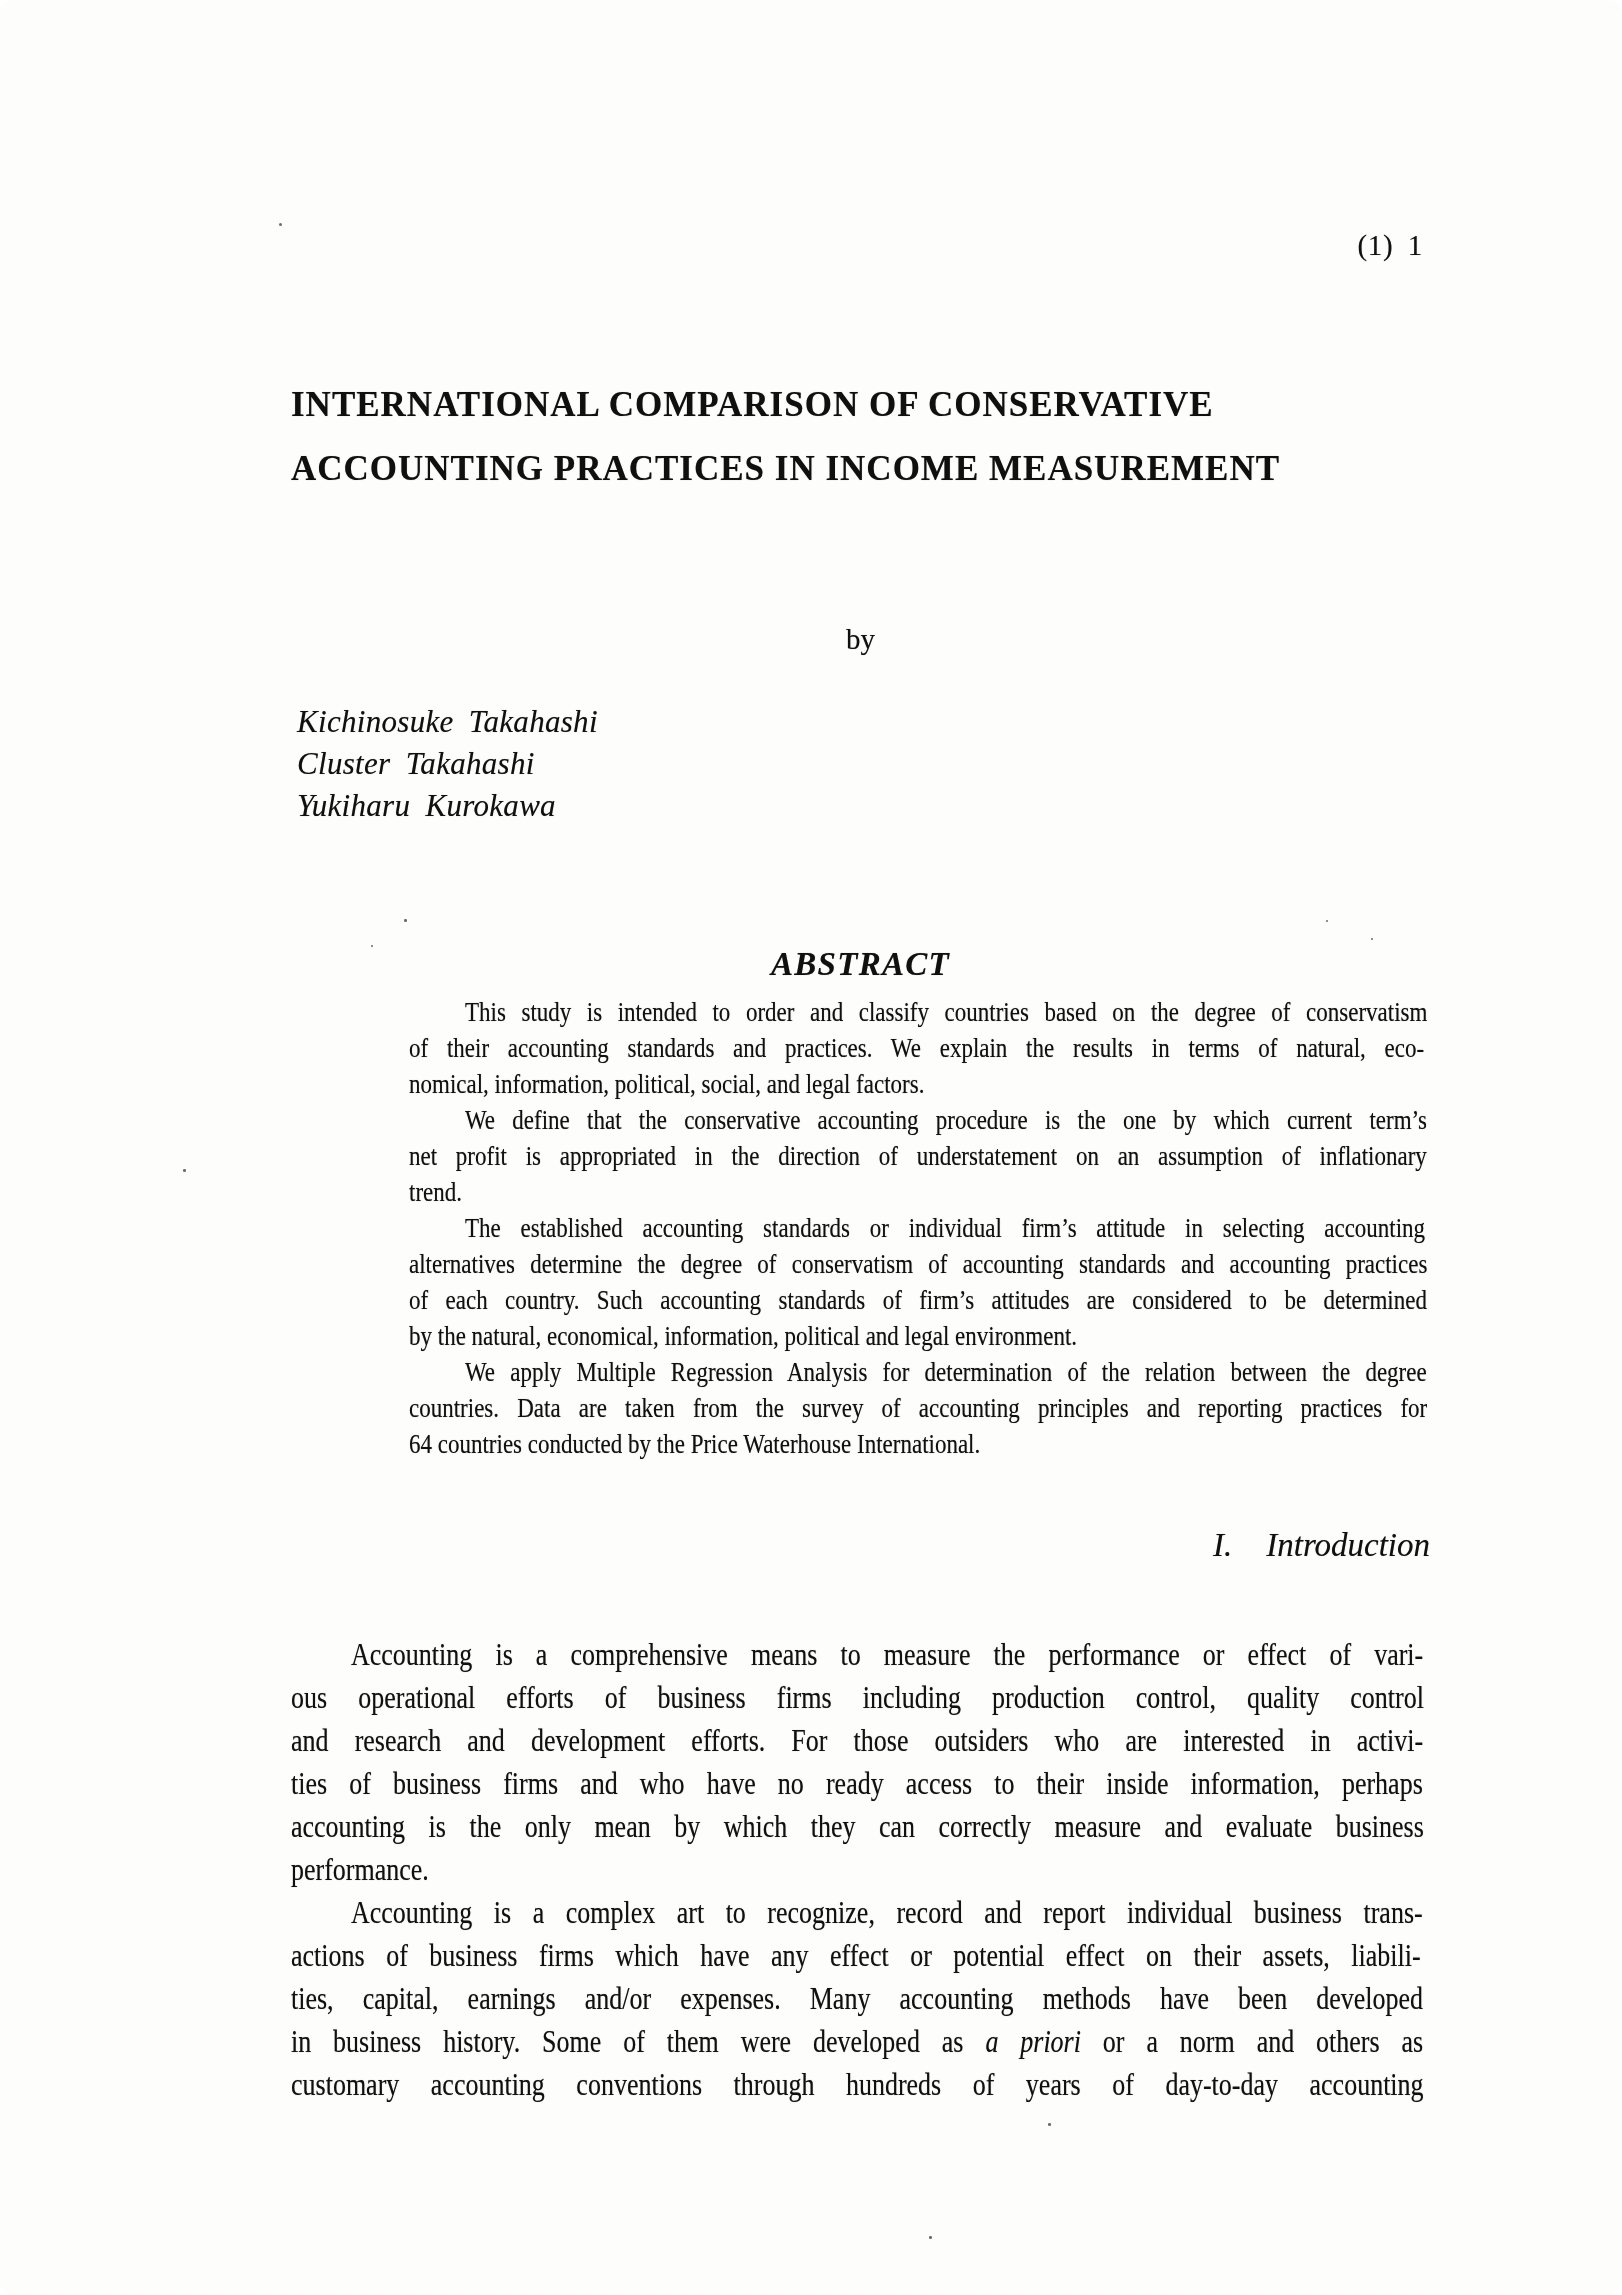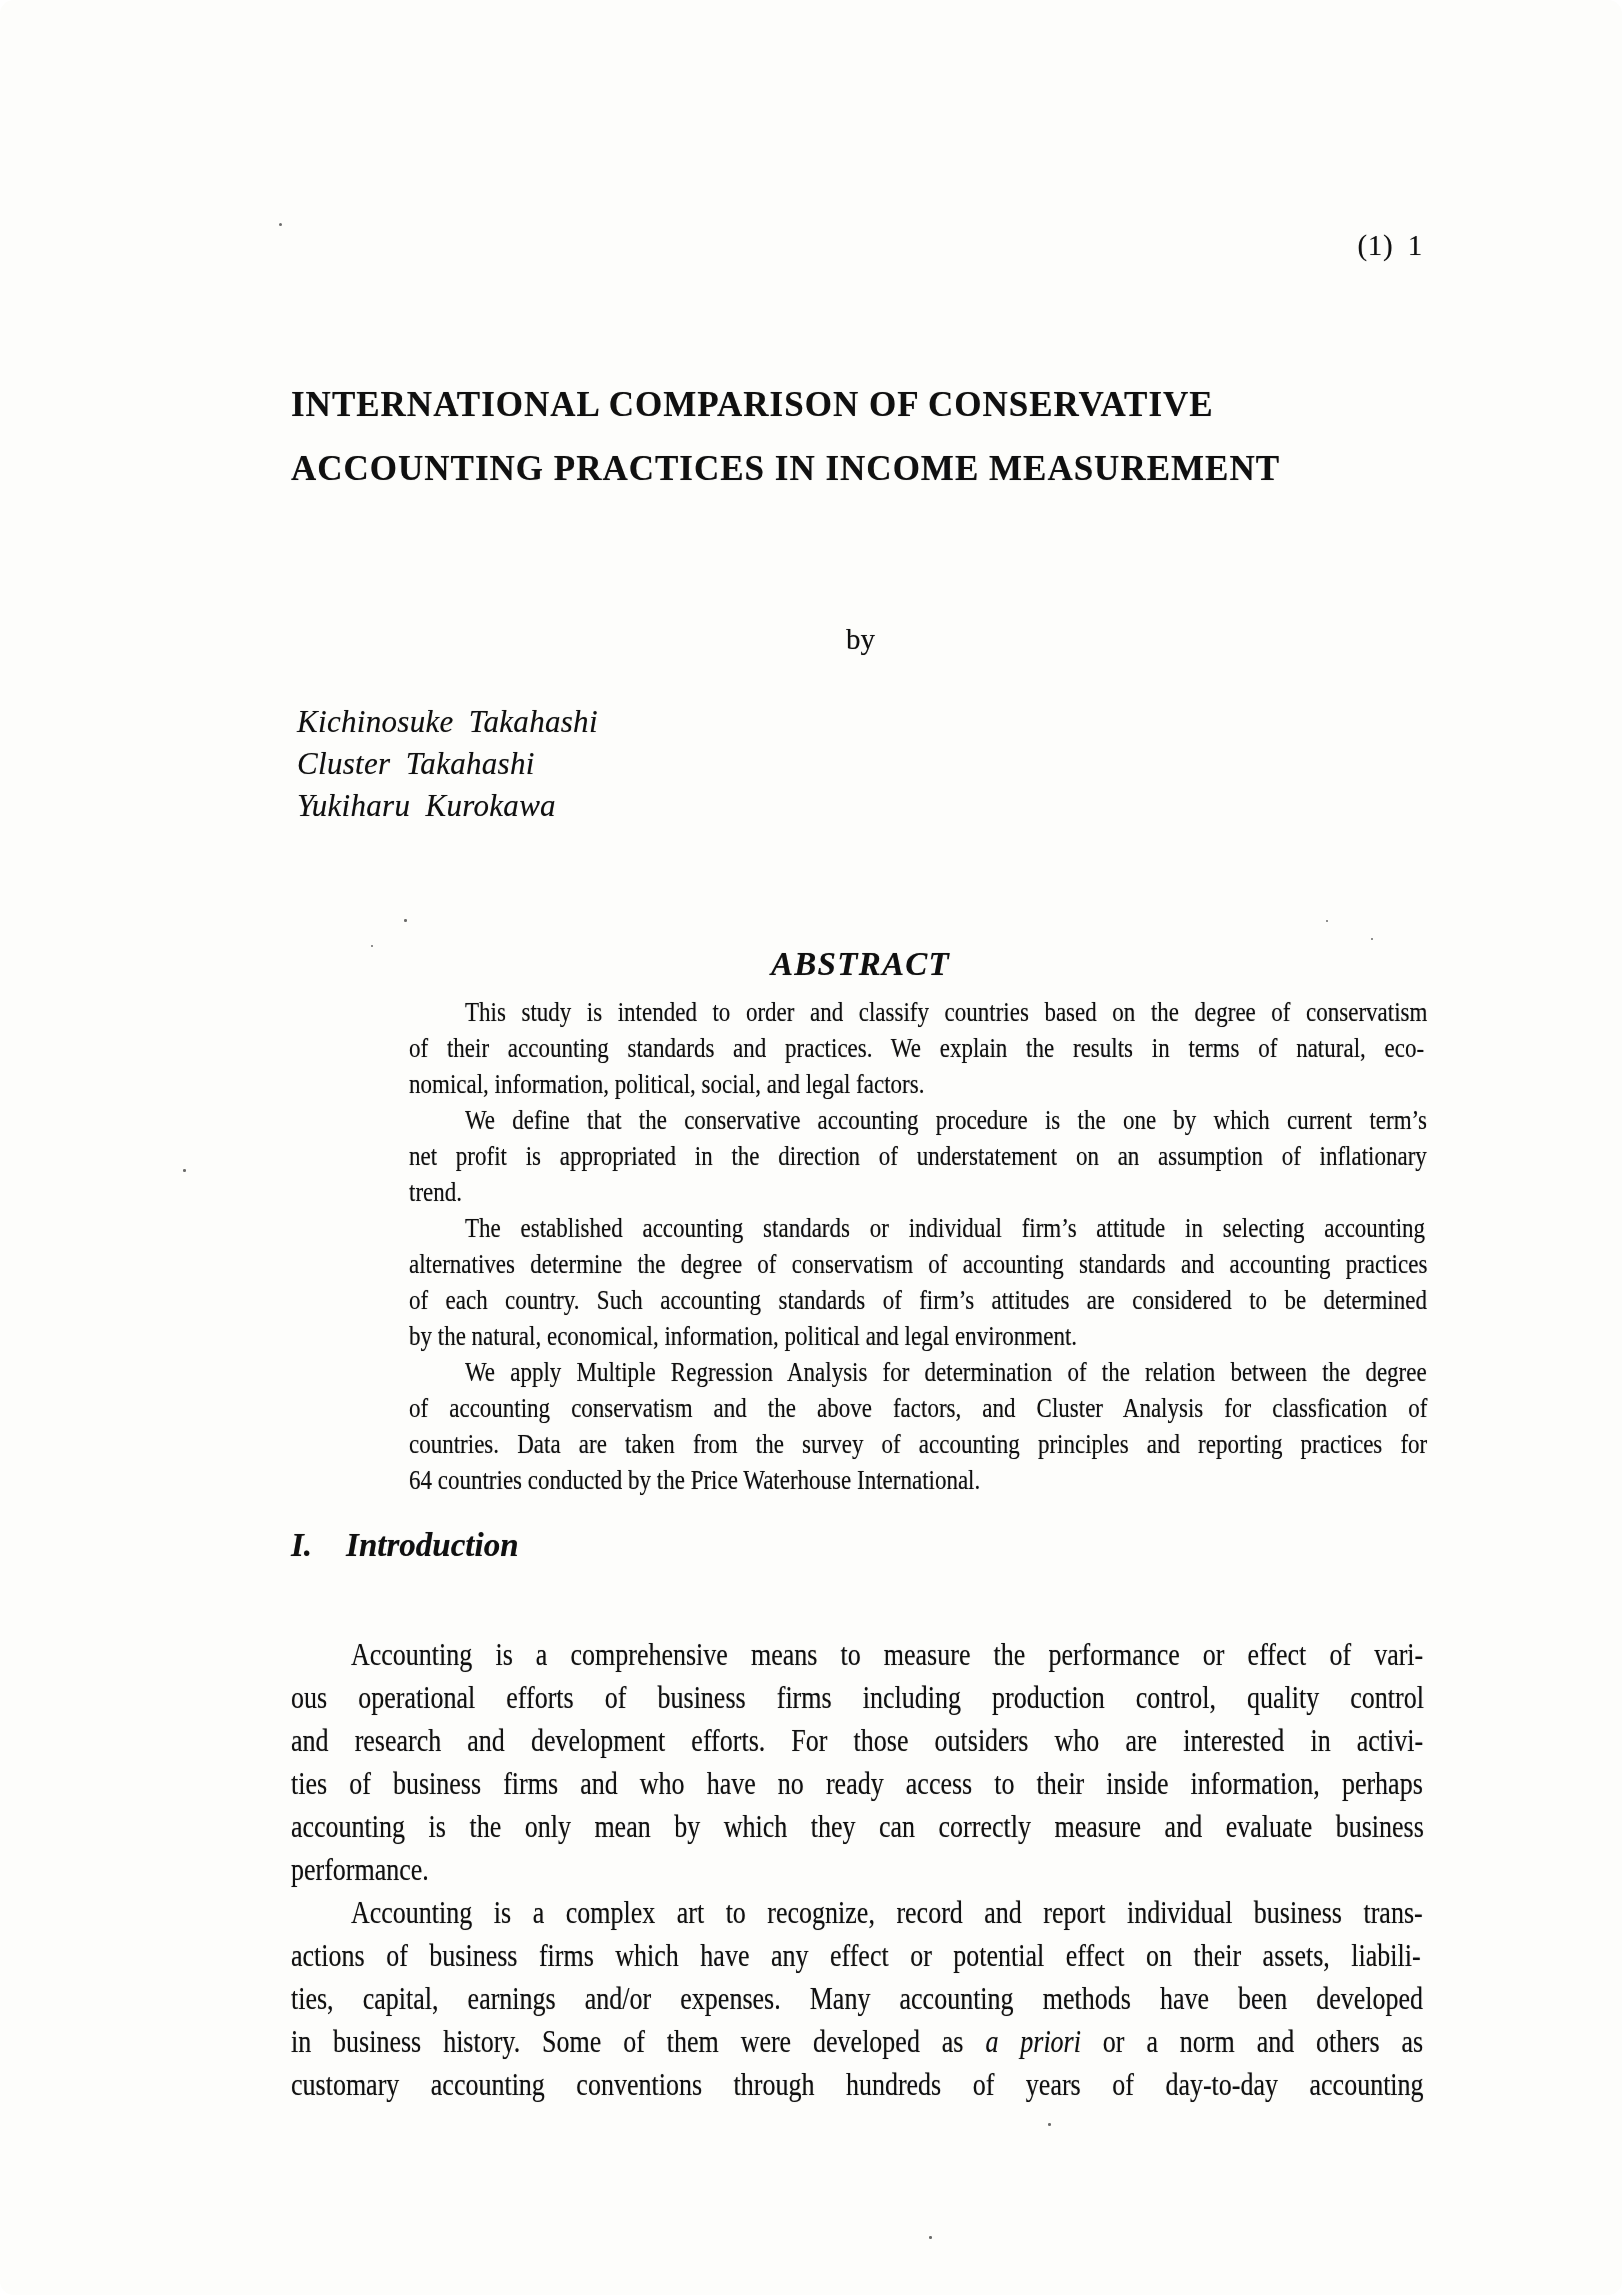--- a/index.html
+++ b/index.html
@@ -43,21 +43,21 @@
   }
 
   .abstract{
     position:absolute; top:997px; left:409px; width:1014px;
     font-size:23px; line-height:36px;
   }
   .abstract .indent{ padding-left:56px; }
 
   .sec-heading{
     position:absolute; top:1527px; left:291px; width:1139px;
-    font-weight:bold; font-style:italic; font-size:33px;
+    font-weight:normal; font-style:italic; font-size:33px;text-align:right;
   }
   .sec-num{ margin-right:34px; }
 
   .body-text{
     position:absolute; top:1604px; left:291px; width:1139px;
     font-size:26px; line-height:43px;margin-top:32px;
   }
   .body-text .indent{ padding-left:60px; }
 
   .line{ white-space:nowrap; overflow:visible; }
@@ -109,21 +109,20 @@
       <div class="line"><span class="ln" style="word-spacing: 13px;"><span>of their accounting standards and practices. We explain the results in terms of natural, eco-</span></span></div>
       <div class="line"><span class="ln"><span>nomical, information, political, social, and legal factors.</span></span></div>
       <div class="line indent"><span class="ln" style="word-spacing: 11.5px;"><span>We define that the conservative accounting procedure is the one by which current term’s</span></span></div>
       <div class="line"><span class="ln" style="word-spacing: 13px;"><span>net profit is appropriated in the direction of understatement on an assumption of inflationary</span></span></div>
       <div class="line"><span class="ln"><span>trend.</span></span></div>
       <div class="line indent"><span class="ln" style="word-spacing: 14px;"><span>The established accounting standards or individual firm’s attitude in selecting accounting</span></span></div>
       <div class="line"><span class="ln" style="word-spacing: 9.5px;"><span>alternatives determine the degree of conservatism of accounting standards and accounting practices</span></span></div>
       <div class="line"><span class="ln" style="word-spacing: 11.6px;"><span>of each country. Such accounting standards of firm’s attitudes are considered to be determined</span></span></div>
       <div class="line"><span class="ln"><span>by the natural, economical, information, political and legal environment.</span></span></div>
       <div class="line indent"><span class="ln" style="word-spacing: 9.4px;"><span>We apply Multiple Regression Analysis for determination of the relation between the degree</span></span></div>
-      <div class="line"><span class="ln" style="word-spacing: 15.3px;"><span>of accounting conservatism and the above factors, and Cluster Analysis for classfication of</span></span></div>
       <div class="line"><span class="ln" style="word-spacing: 12.4px;"><span>countries. Data are taken from the survey of accounting principles and reporting practices for</span></span></div>
       <div class="line"><span class="ln"><span>64 countries conducted by the Price Waterhouse International.</span></span></div>
     </div>
 
   <div class="sec-heading txt">
     <span class="sec-num">I.</span><span>Introduction</span>
   </div>
 
   <div class="body-text txt">
       <div class="line indent"><span class="ln" style="word-spacing: 16.6px;"><span>Accounting is a comprehensive means to measure the performance or effect of vari-</span></span></div>

